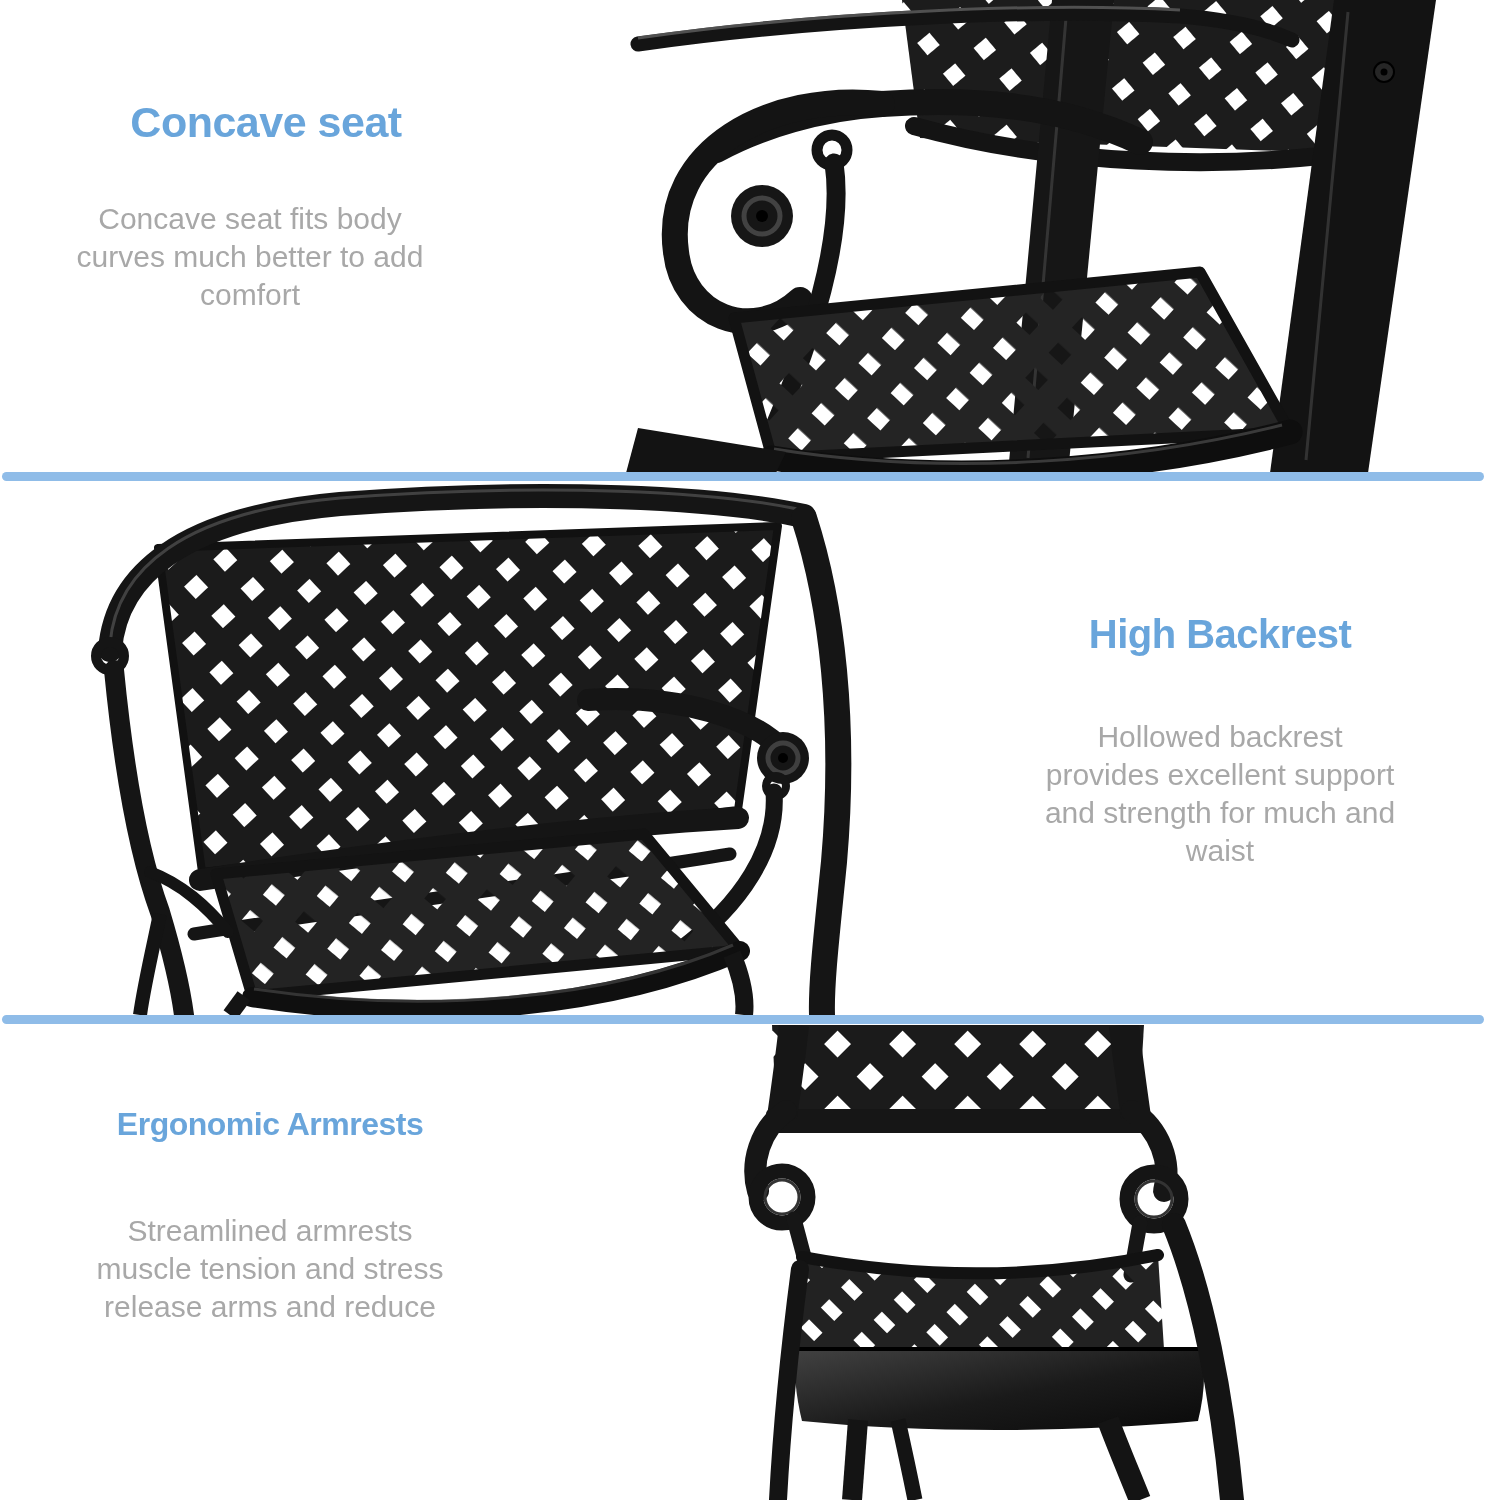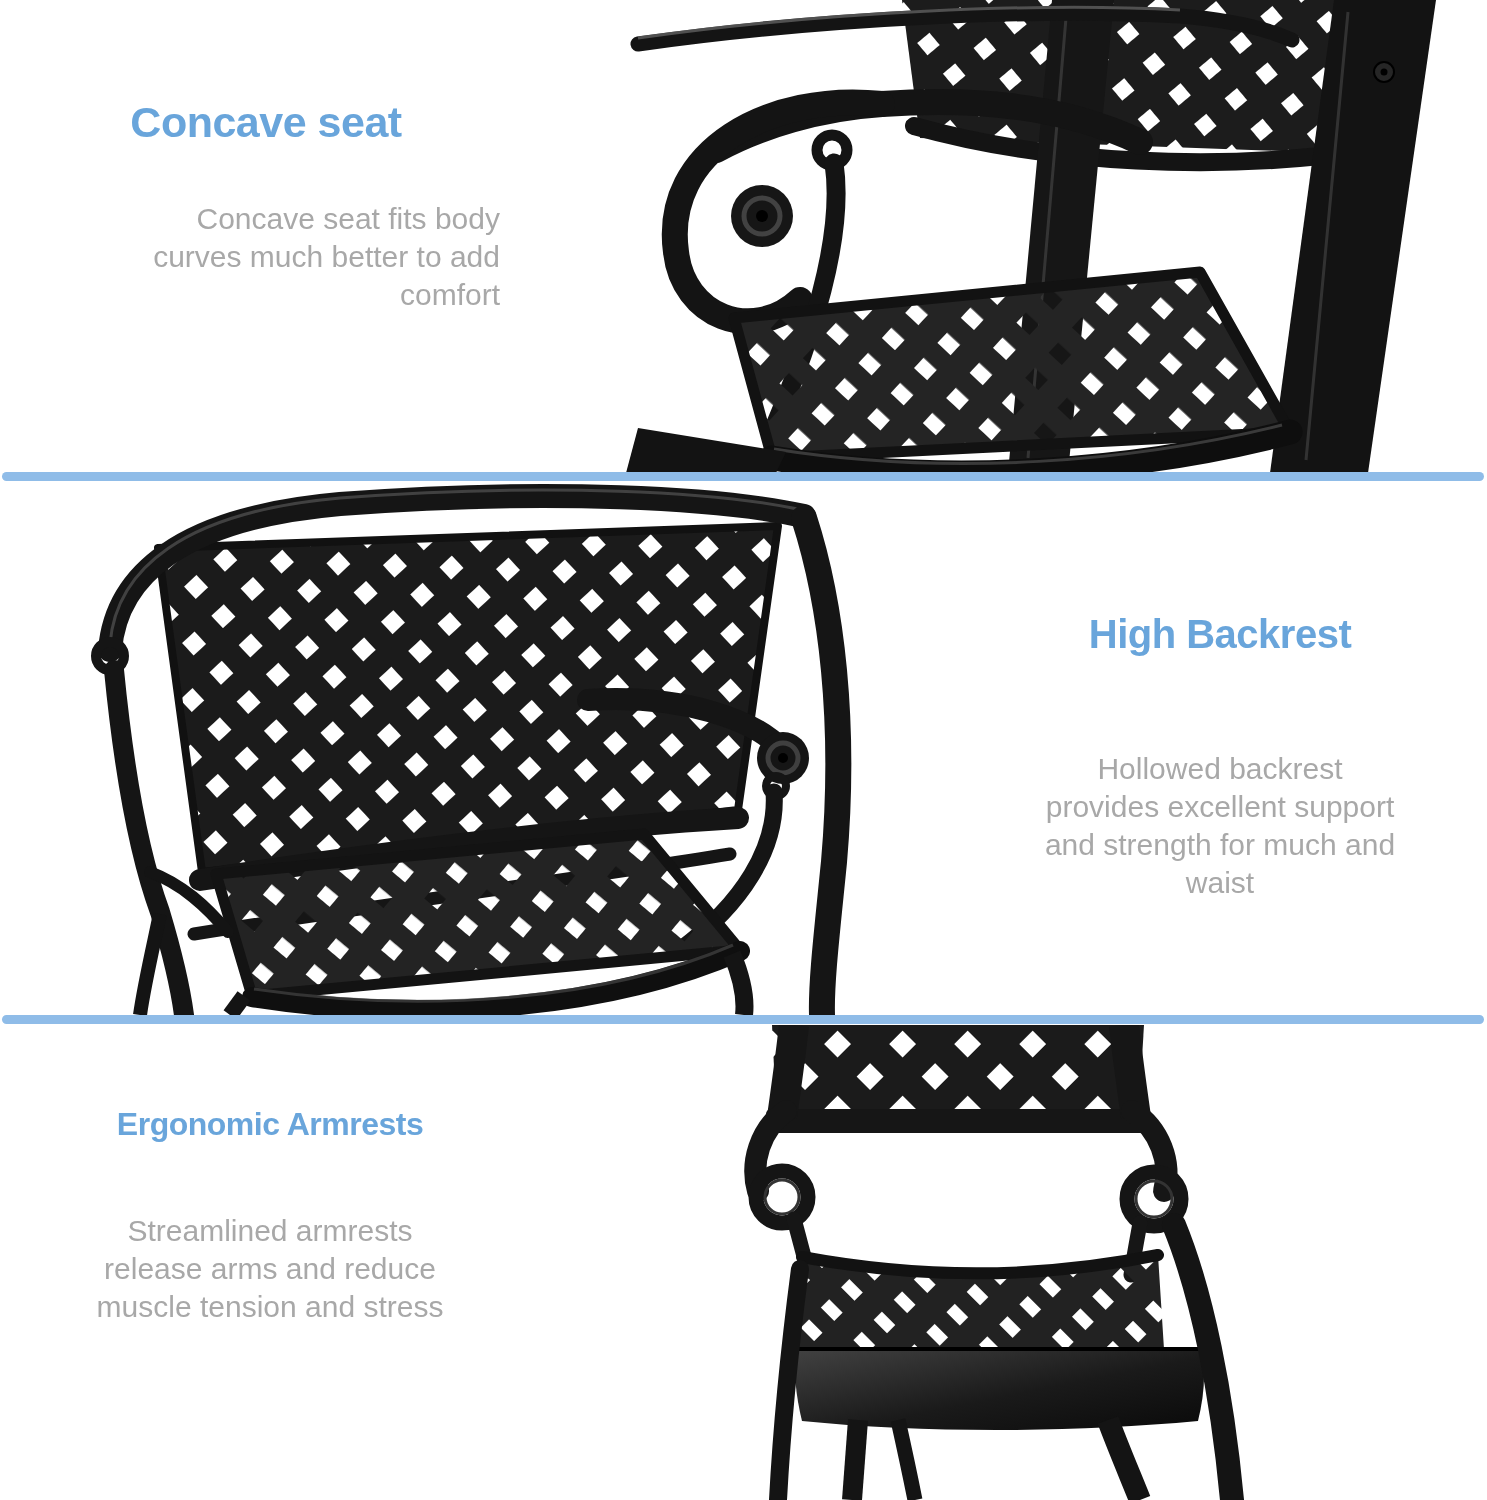--- a/index.html
+++ b/index.html
@@ -18,21 +18,21 @@
   .feature .desc{
     font-size:30px;
     line-height:38px;
     font-weight:400;
   }
   .feature-1{left:0px;top:96px;width:500px;}
   .feature-1 .title{font-size:43px;padding-left:32px;}
   .feature-1 .desc{margin-top:52px;}
   .feature-2{left:970px;top:608px;width:500px;}
   .feature-2 .title{font-size:40px;}
-  .feature-2 .desc{margin-top:90px;}
+  .feature-2 .desc{margin-top:58px;}
   .feature-3{left:10px;top:1098px;width:520px;}
   .feature-3 .title{font-size:32px;}
   .feature-3 .desc{margin-top:62px;}
   .divider{
     position:absolute;left:2px;width:1482px;height:9px;
     border-radius:5px;z-index:6;
   }
   .divider-1{top:472px;}
   .divider-2{top:1015px;}
   .chair{position:absolute;z-index:1;}
@@ -40,21 +40,21 @@
   #chair2{left:30px;top:480px;}
   #chair3{left:740px;top:1025px;}
 </style>
 </head>
 <body>
 
 <div class="canvas">
 
   <div class="feature feature-1">
     <div class="title" style="color: rgb(105, 165, 219);">Concave seat</div>
-    <div class="desc" style="color: rgb(168, 168, 168); text-align: right;">
+    <div class="desc" style="color: rgb(168, 168, 168);">
       <div>Concave seat fits body</div>
       <div>curves much better to add</div>
       <div>comfort</div>
     </div>
   </div>
 
   <svg id="chair1" class="chair" width="867" height="473" viewBox="0 0 867 473">
     <defs>
       <pattern id="wB1" patternUnits="userSpaceOnUse" width="40" height="40" patternTransform="rotate(50)">
         <rect x="0" y="0" width="24" height="40" fill="#1c1c1c"></rect>
@@ -160,22 +160,22 @@
       <div>waist</div>
     </div>
   </div>
 
   <div class="divider divider-2" style="background-color: rgb(143, 188, 232);"></div>
 
   <div class="feature feature-3">
     <div class="title" style="color: rgb(105, 165, 219);">Ergonomic Armrests</div>
     <div class="desc" style="color: rgb(168, 168, 168); text-align: center;">
       <div>Streamlined armrests</div>
+      <div>muscle tension and stress</div>
       <div>release arms and reduce</div>
-      <div>muscle tension and stress</div>
     </div>
   </div>
 
   <svg id="chair3" class="chair" width="747" height="475" viewBox="0 0 747 475">
     <defs>
       <pattern id="wB3" patternUnits="userSpaceOnUse" width="46" height="46" patternTransform="rotate(45)">
         <rect x="0" y="0" width="27" height="46" fill="#1b1b1b"></rect>
         <rect x="0" y="0" width="46" height="27" fill="#1b1b1b"></rect>
       </pattern>
       <pattern id="wS3" patternUnits="userSpaceOnUse" width="46" height="46" patternTransform="rotate(45) scale(1,0.62)">

